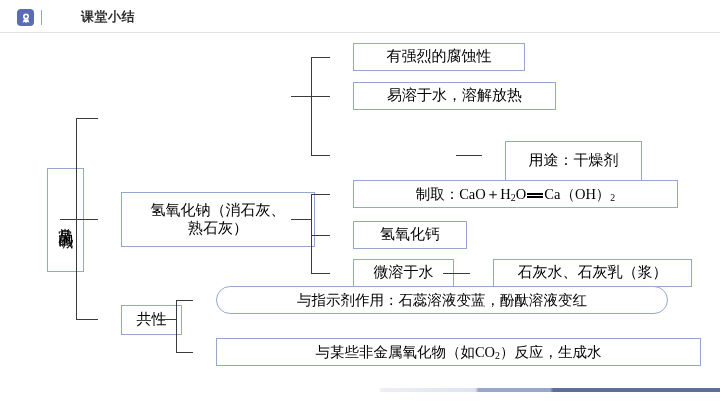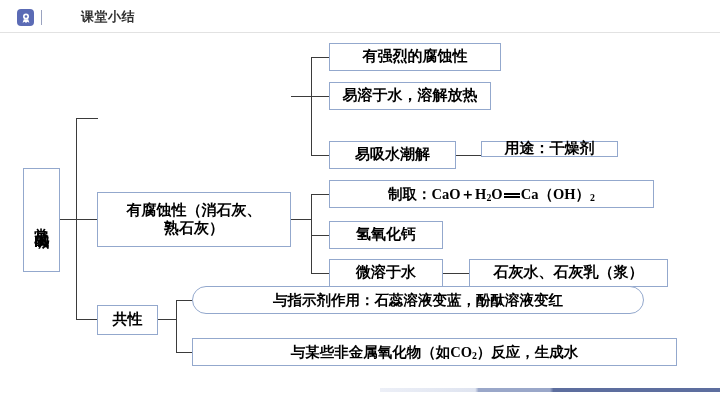--- a/index.html
+++ b/index.html
@@ -77,25 +77,26 @@
     position: absolute;
     box-sizing: border-box;
     border: 1px solid #93a8cd;
     background: #ffffff;
     color: #000000;
     display: flex;
     align-items: center;
     justify-content: center;
     text-align: center;
     font-family: "Liberation Serif", "DejaVu Serif", serif;
-    font-weight: 700;
+    font-weight: 400;
     font-size: 15px;
     line-height: 1.15;
     white-space: pre-line;
     letter-spacing: 0px;
+    margin-left: 24px;
   }
   .node.vertical {
     writing-mode: vertical-rl;
     text-orientation: upright;
     letter-spacing: 2px;
     line-height: 1.1;
   }
   .node.formula {
     font-size: 14.5px;
     letter-spacing: 0px;
@@ -164,41 +165,40 @@
     <div class="ln ln-h" style="left:76px; top:286px; width:22px;"></div>
 
 
     <div class="ln ln-h" style="left:291px; top:63px; width:21px;"></div>
     <div class="ln ln-v" style="left:311px; top:24px; height:99px;"></div>
     <div class="ln ln-h" style="left:311px; top:24px; width:19px;"></div>
     <div class="ln ln-h" style="left:311px; top:63px; width:19px;"></div>
     <div class="ln ln-h" style="left:311px; top:122px; width:19px;"></div>
 
     <div class="node" style="left:329px; top:10px; width:172px; height:28px;">有强烈的腐蚀性</div>
-    <div class="node" style="left:329px; top:49px; width:162px; height:28px;">易溶于水，溶解放热</div>
-    <div class="node" style="left:329px; top:108px; width:127px; height:28px;">易吸水潮解</div>
+    <div class="node" style="left:329px; top:49px; width:203px; height:28px;">易溶于水，溶解放热</div>
 
     <div class="ln ln-h" style="left:456px; top:122px; width:26px;"></div>
-    <div class="node" style="left:481px; top:108px; width:137px; height:16px;">用途：干燥剂</div>
-
-    <div class="node" style="left:97px; top:159px; width:194px; height:55px;">有腐蚀性（消石灰、
+    <div class="node" style="left:481px; top:108px; width:137px; height:40px;">用途：干燥剂</div>
+
+    <div class="node" style="left:97px; top:159px; width:194px; height:55px;">氢氧化钠（消石灰、
 熟石灰）</div>
 
     <div class="ln ln-h" style="left:291px; top:186px; width:21px;"></div>
     <div class="ln ln-v" style="left:311px; top:161px; height:80px;"></div>
     <div class="ln ln-h" style="left:311px; top:161px; width:19px;"></div>
     <div class="ln ln-h" style="left:311px; top:202px; width:19px;"></div>
     <div class="ln ln-h" style="left:311px; top:240px; width:19px;"></div>
 
     <div class="node formula" style="left:329px; top:147px; width:325px; height:28px;">
       <span>制取：CaO＋H<sub>2</sub>O<span class="eqq"></span>Ca（OH）<sub>2</sub></span>
     </div>
 
     <div class="node" style="left:329px; top:188px; width:114px; height:28px;">氢氧化钙</div>
-    <div class="node" style="left:329px; top:226px; width:114px; height:28px;">微溶于水</div>
+    <div class="node" style="left:329px; top:226px; width:101px; height:28px;">微溶于水</div>
 
     <div class="ln ln-h" style="left:443px; top:240px; width:27px;"></div>
     <div class="node" style="left:469px; top:226px; width:199px; height:28px;">石灰水、石灰乳（浆）</div>
 
     <div class="node" style="left:97px; top:272px; width:61px; height:30px;">共性</div>
 
     <div class="ln ln-h" style="left:158px; top:286px; width:19px;"></div>
     <div class="ln ln-v" style="left:176px; top:267px; height:53px;"></div>
     <div class="ln ln-h" style="left:176px; top:267px; width:17px;"></div>
     <div class="ln ln-h" style="left:176px; top:319px; width:17px;"></div>

